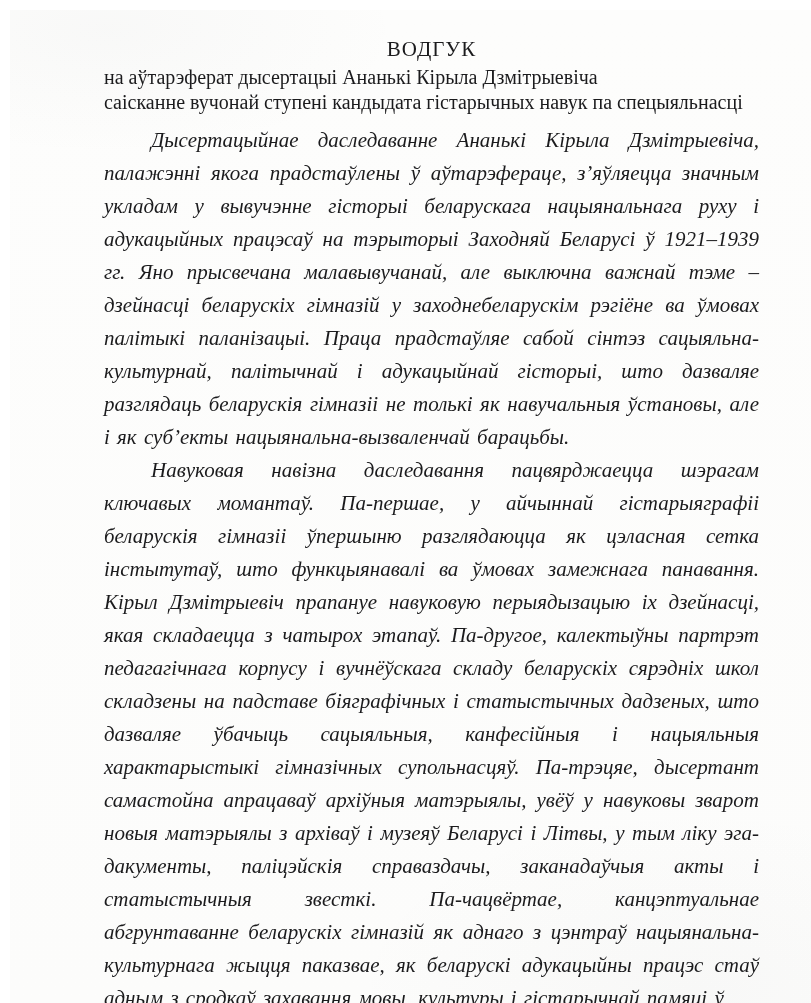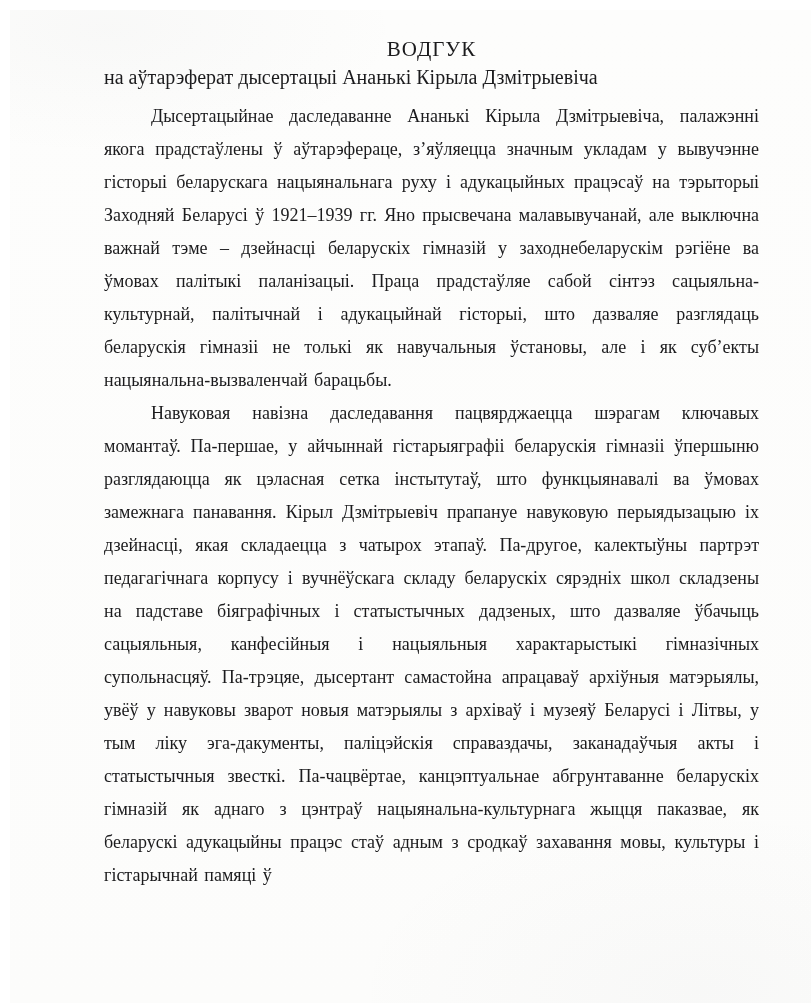--- a/index.html
+++ b/index.html
@@ -39,46 +39,48 @@
     line-height: 24.5px;
   }
   .subtitle .line {
     white-space: nowrap;
   }
   .body-text {
     margin-top: 10px;
   }
   .body-par {
     margin: 0;
-    font-size: 18px;
+    font-size: 21px;
     line-height: 33px;
     text-align: justify;
     text-align-last: left;
     text-indent: 47px;
     word-spacing: 2px;
+    font-style: italic;
   }
   .scan-edge {
     position: absolute;
     left: 0;
     right: 0;
     bottom: 0;
     height: 4px;
     background: linear-gradient(to right, rgba(213,216,217,0.55), #d5d8d9 12%, #d7dadb 90%, rgba(213,216,217,0.8));
   }
 </style>
 </head>
 <body>
 
 <div class="page">
   <div class="doc">
 
     <h1 class="title">ВОДГУК</h1>
 
     <div class="subtitle">
       <div class="line">на аўтарэферат дысертацыі Ананькі Кірыла Дзмітрыевіча</div>
+      <div class="line">саісканне вучонай ступені кандыдата гістарычных навук па спецыяльнасці</div>
     </div>
 
     <div class="body-text">
       <p class="body-par">Дысертацыйнае даследаванне Ананькі Кірыла Дзмітрыевіча, палажэнні якога прадстаўлены ў аўтарэфераце, з’яўляецца значным укладам у вывучэнне гісторыі беларускага нацыянальнага руху і адукацыйных працэсаў на тэрыторыі Заходняй Беларусі ў 1921–1939 гг. Яно прысвечана малавывучанай, але выключна важнай тэме – дзейнасці беларускіх гімназій у заходнебеларускім рэгіёне ва ўмовах палітыкі паланізацыі. Праца прадстаўляе сабой сінтэз сацыяльна-культурнай, палітычнай і адукацыйнай гісторыі, што дазваляе разглядаць беларускія гімназіі не толькі як навучальныя ўстановы, але і як суб’екты нацыянальна-вызваленчай барацьбы.</p>
       <p class="body-par">Навуковая навізна даследавання пацвярджаецца шэрагам ключавых момантаў. Па-першае, у айчыннай гістарыяграфіі беларускія гімназіі ўпершыню разглядаюцца як цэласная сетка інстытутаў, што функцыянавалі ва ўмовах замежнага панавання. Кірыл Дзмітрыевіч прапануе навуковую перыядызацыю іх дзейнасці, якая складаецца з чатырох этапаў. Па-другое, калектыўны партрэт педагагічнага корпусу і вучнёўскага складу беларускіх сярэдніх школ складзены на падставе біяграфічных і статыстычных дадзеных, што дазваляе ўбачыць сацыяльныя, канфесійныя і нацыяльныя характарыстыкі гімназічных супольнасцяў. Па-трэцяе, дысертант самастойна апрацаваў архіўныя матэрыялы, увёў у навуковы зварот новыя матэрыялы з архіваў і музеяў Беларусі і Літвы, у тым ліку эга-дакументы, паліцэйскія справаздачы, заканадаўчыя акты і статыстычныя звесткі. Па-чацвёртае, канцэптуальнае абгрунтаванне беларускіх гімназій як аднаго з цэнтраў нацыянальна-культурнага жыцця паказвае, як беларускі адукацыйны працэс стаў адным з сродкаў захавання мовы, культуры і гістарычнай памяці ў</p>
     </div>
 
   </div>
 
   <div class="scan-edge"></div>

